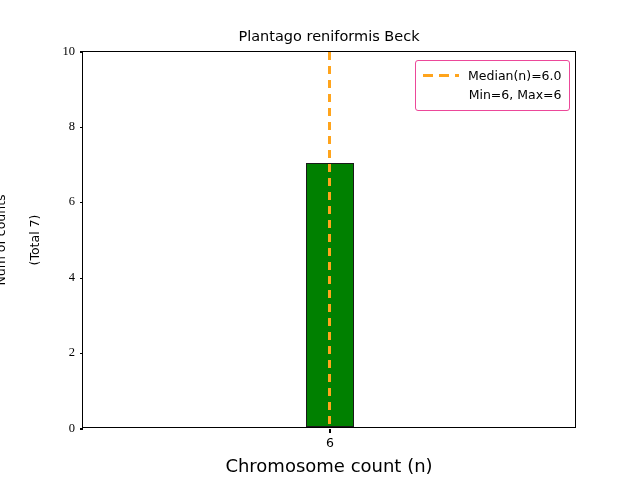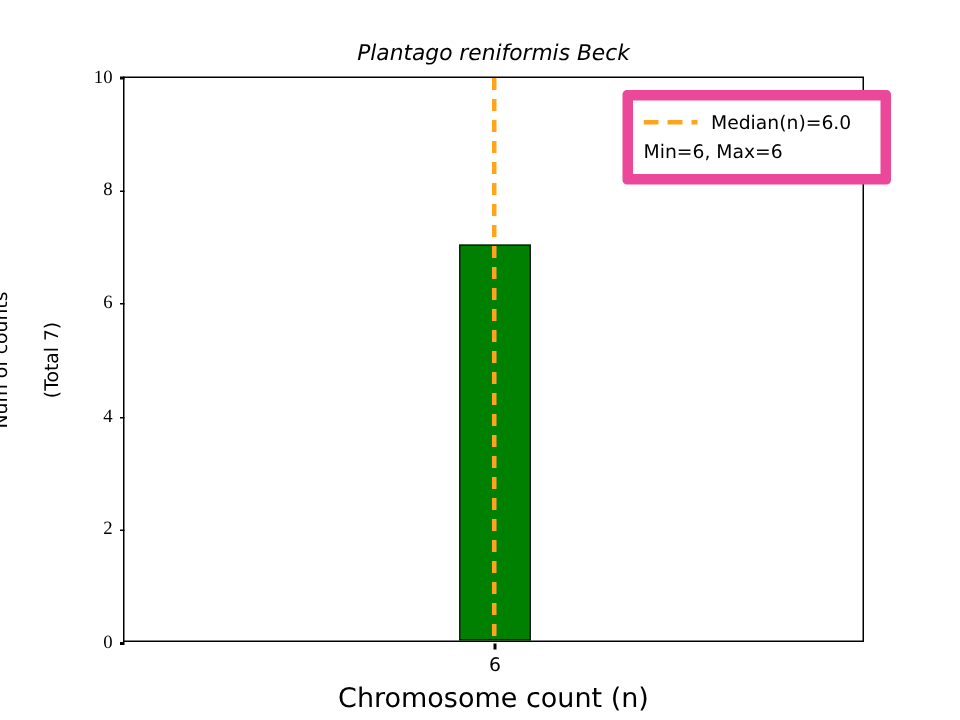--- a/index.html
+++ b/index.html
@@ -22,21 +22,20 @@
   #chart-title {
     position: absolute;
     left: 82px;
     top: 27px;
     width: 494px;
     text-align: center;
     font-size: 14.5px;
     color: #000000;
     line-height: 18px;
     white-space: nowrap;
-    font-style: italic;
   }
 
   
   #plot-area {
     position: absolute;
     left: 82px;
     top: 51px;
     width: 494px;
     height: 377px;
     border: 1.1px solid #000000;
@@ -147,24 +146,24 @@
     text-align: center;
     white-space: pre;
     line-height: 17px;
   }
 
   
   #legend {
     position: absolute;
     left: 415px;
     top: 60px;
-    border: 7px solid #ec4899;
+    border: 1px solid #ec4899;
     border-radius: 3px;
     background: #ffffff;
-    padding: 5px 19px 6px 7px;
+    padding: 5px 7px 6px 7px;
     box-sizing: border-box;
   }
   .legend-row {
     display: flex;
     align-items: center;
     height: 19px;
   }
   .legend-sample {
     width: 36px;
     height: 3.2px;
@@ -176,20 +175,21 @@
         rgba(255,255,255,0) 10px, rgba(255,255,255,0) 16px);
     background-size: 16px 3.2px;
     background-repeat: repeat-x;
   }
   .legend-text {
     font-size: 12.5px;
     color: #000000;
     white-space: nowrap;
   }
   .legend-row.second {
+    justify-content: flex-end;
   }
 </style>
 </head>
 <body>
 
 <div id="figure">
 
   <div id="chart-title">Plantago reniformis Beck</div>
 
   <div id="ylabel-wrap">

